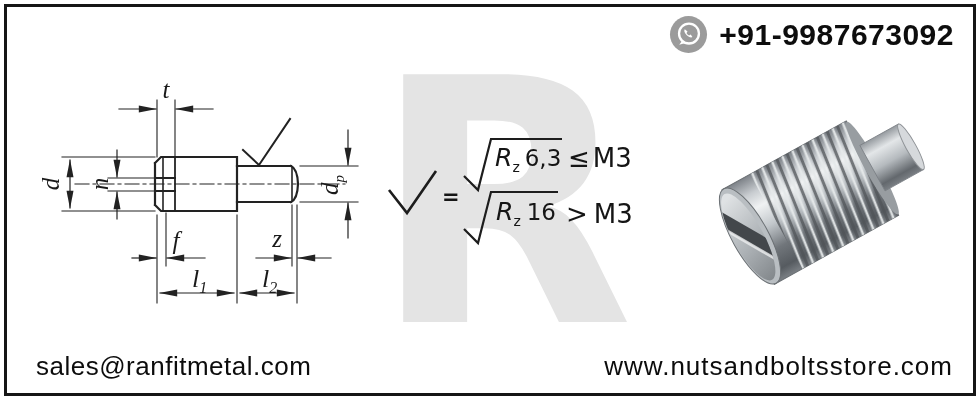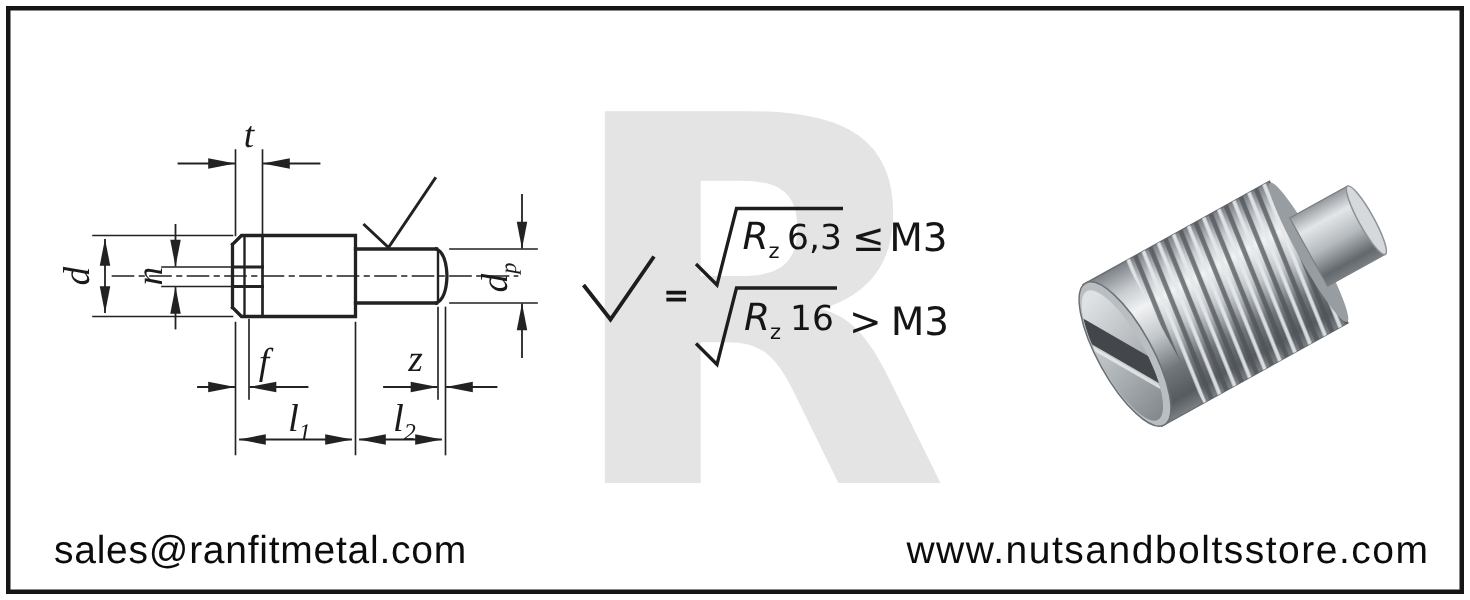--- a/index.html
+++ b/index.html
@@ -25,20 +25,29 @@
 <body>
 
 <div class="stage">
 
   <svg class="wm" viewBox="0 0 268 266" aria-hidden="true">
     <text x="-10" y="254" font-family="DejaVu Sans, sans-serif" font-weight="bold" font-size="340" fill="#e4e4e4">R</text>
   </svg>
 
   <div class="frame"></div>
 
+  <div class="contact">
+    <svg class="wa" viewBox="0 0 40 40">
+      <circle cx="20" cy="20" r="19" fill="#9b9b9b"></circle>
+      <circle cx="20.5" cy="19" r="10.2" fill="none" stroke="#fff" stroke-width="2.4"></circle>
+      <path d="M13.5 26.5 L10.5 30.5 L17 28.6 Z" fill="#fff"></path>
+      <path d="M16.2 14.6 c-1 1 -.6 3.6 1.8 6 c2.4 2.4 5 2.9 6 1.9 l-1.7-2.4 l-1.7 .8 c-1.1-.4 -2.1-1.4 -2.6-2.5 l1-1.6 Z" fill="#fff"></path>
+    </svg>
+    <span class="phone">+91-9987673092</span>
+  </div>
 
   <svg class="draw" width="325" height="245" viewBox="40 75 325 245">
     <defs>
       <marker id="arr" markerUnits="userSpaceOnUse" markerWidth="20" markerHeight="10" refX="18.2" refY="5" orient="auto-start-reverse">
         <path d="M19,5 L1,1.5 L1,8.5 Z" fill="#222"></path>
       </marker>
     </defs>
     <g stroke="#222" fill="none" stroke-linecap="square">
 
       <g stroke-width="2.2">

